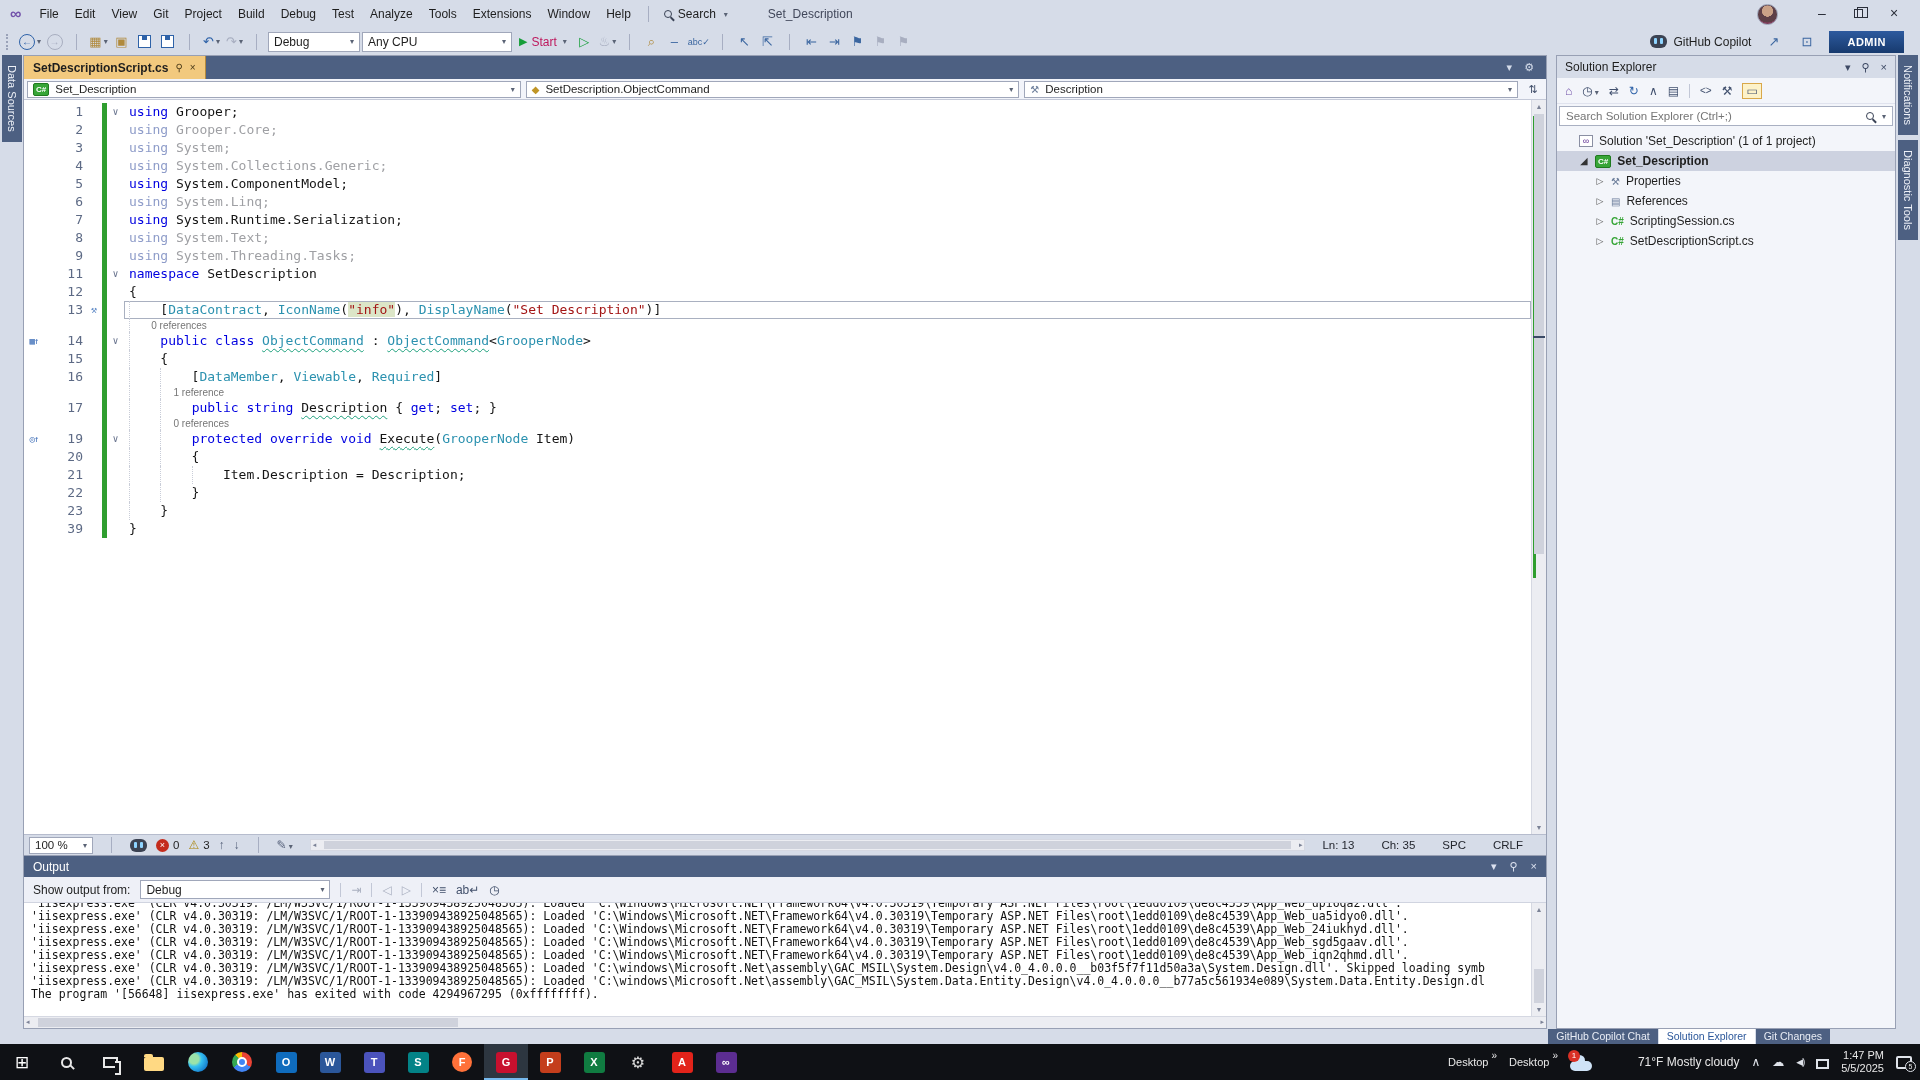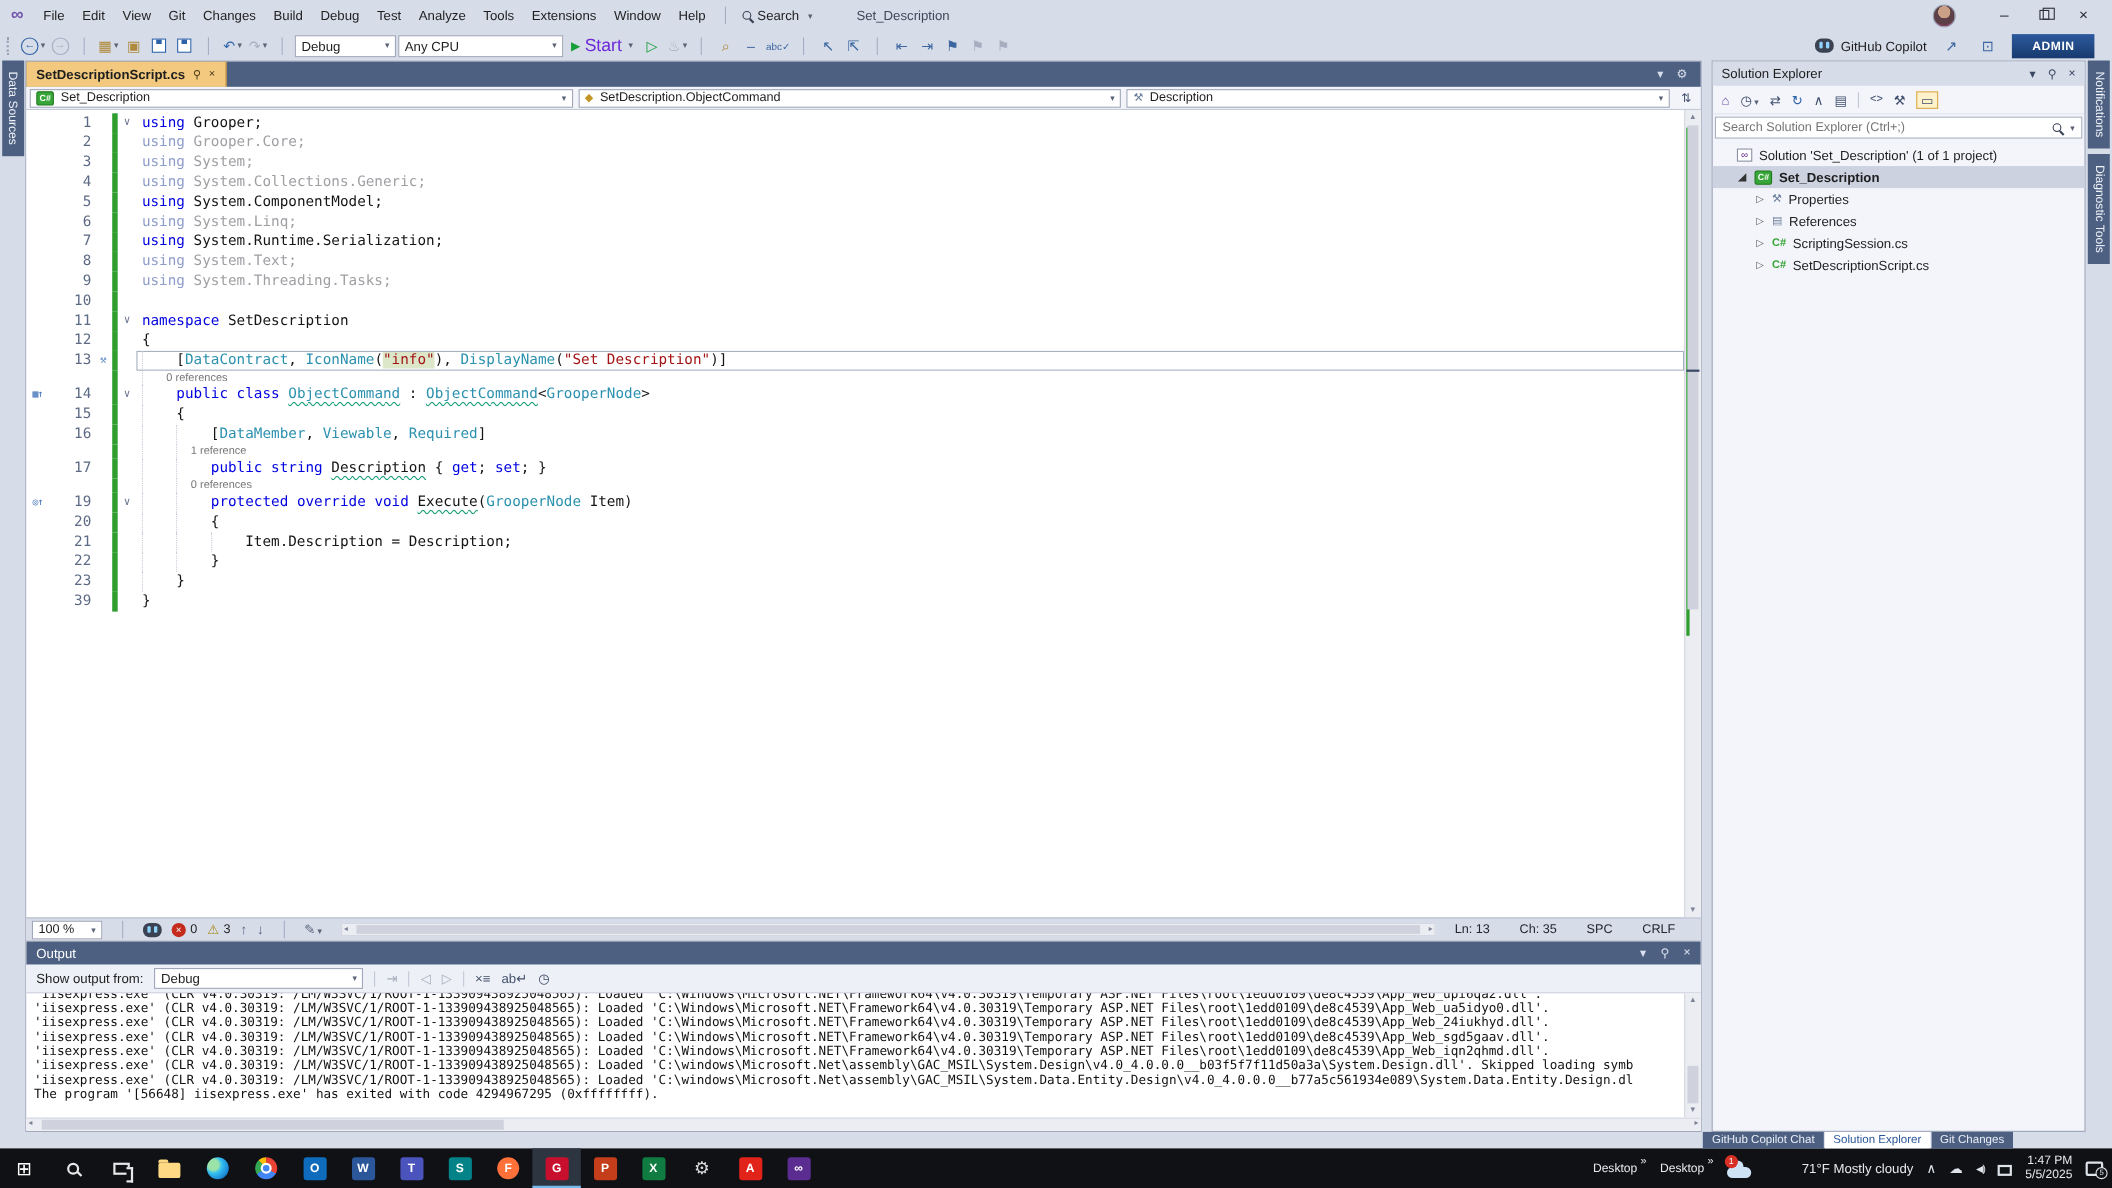--- a/index.html
+++ b/index.html
@@ -34,21 +34,21 @@
   .tbtn.dis { color:#a8aec0; }
   .circbtn { width:16px; height:16px; border:1px solid currentColor; border-radius:50%;
              display:flex; align-items:center; justify-content:center; font-size:10px; }
   .floppy { width:13px; height:13px; border:1.5px solid #2e62a8; position:relative; background:#fff; }
   .floppy::before { content:""; position:absolute; top:0; left:3px; right:3px; height:4px; background:#2e62a8; }
   .combo { display:flex; align-items:center; background:#fff; border:1px solid #a0a7ba;
            height:20px; padding:0 5px; gap:6px; font-size:12px; }
   .combo .dd { margin-left:auto; }
   .start-btn { display:flex; align-items:center; gap:4px; height:21px; padding:0 5px; }
   .play { color:#169e39; font-size:11px; }
-  .start-label { font-size:16px; color:#6d28d9; }
+  .start-label { font-size:12px; color:#be185d; }
   .tb-right2 { margin-left:auto; display:flex; align-items:center; gap:12px; padding-right:10px; }
   .copilot-ic { width:17px; height:13px; border-radius:6px; background:#3b4252; position:relative; }
   .copilot-ic::before, .copilot-ic::after { content:""; position:absolute; top:3px; width:3px; height:6px;
           background:#8fd4ff; border-radius:1px; }
   .copilot-ic::before { left:4px; } .copilot-ic::after { right:4px; }
   .adminbtn { background:linear-gradient(#2d5a9e,#173a6e); color:#fff; font-weight:bold;
               font-size:11px; padding:5px 18px; letter-spacing:.5px; }
 
   
   .main { display:flex; height:974px; }
@@ -201,21 +201,21 @@
 
 <div class="screen">
 
   <div class="titlebar">
     <span class="vslogo">∞</span>
     <span style="display:flex;">
         <span class="menu-item">File</span>
         <span class="menu-item">Edit</span>
         <span class="menu-item">View</span>
         <span class="menu-item">Git</span>
-        <span class="menu-item">Changes</span>
+        <span class="menu-item">Project</span>
         <span class="menu-item">Build</span>
         <span class="menu-item">Debug</span>
         <span class="menu-item">Test</span>
         <span class="menu-item">Analyze</span>
         <span class="menu-item">Tools</span>
         <span class="menu-item">Extensions</span>
         <span class="menu-item">Window</span>
         <span class="menu-item">Help</span>
       </span>
     <span class="tb-sep"></span>
@@ -347,21 +347,20 @@
         <div class="code-lines">
             <div class="crow"><span class="mic"></span><span class="lnum">1</span><span class="screw"></span><span class="chg"></span><span class="fold">∨</span><div class="ccontent"><span class="c-k">using</span><span class="c-p"> Grooper;</span></div></div>
             <div class="crow"><span class="mic"></span><span class="lnum">2</span><span class="screw"></span><span class="chg"></span><span class="fold"></span><div class="ccontent"><span class="c-gk">using</span><span class="c-g"> Grooper.Core;</span></div></div>
             <div class="crow"><span class="mic"></span><span class="lnum">3</span><span class="screw"></span><span class="chg"></span><span class="fold"></span><div class="ccontent"><span class="c-gk">using</span><span class="c-g"> System;</span></div></div>
             <div class="crow"><span class="mic"></span><span class="lnum">4</span><span class="screw"></span><span class="chg"></span><span class="fold"></span><div class="ccontent"><span class="c-gk">using</span><span class="c-g"> System.Collections.Generic;</span></div></div>
             <div class="crow"><span class="mic"></span><span class="lnum">5</span><span class="screw"></span><span class="chg"></span><span class="fold"></span><div class="ccontent"><span class="c-k">using</span><span class="c-p"> System.ComponentModel;</span></div></div>
             <div class="crow"><span class="mic"></span><span class="lnum">6</span><span class="screw"></span><span class="chg"></span><span class="fold"></span><div class="ccontent"><span class="c-gk">using</span><span class="c-g"> System.Linq;</span></div></div>
             <div class="crow"><span class="mic"></span><span class="lnum">7</span><span class="screw"></span><span class="chg"></span><span class="fold"></span><div class="ccontent"><span class="c-k">using</span><span class="c-p"> System.Runtime.Serialization;</span></div></div>
             <div class="crow"><span class="mic"></span><span class="lnum">8</span><span class="screw"></span><span class="chg"></span><span class="fold"></span><div class="ccontent"><span class="c-gk">using</span><span class="c-g"> System.Text;</span></div></div>
             <div class="crow"><span class="mic"></span><span class="lnum">9</span><span class="screw"></span><span class="chg"></span><span class="fold"></span><div class="ccontent"><span class="c-gk">using</span><span class="c-g"> System.Threading.Tasks;</span></div></div>
-            <div class="crow"><span class="mic"></span><span class="lnum">10</span><span class="screw"></span><span class="chg"></span><span class="fold"></span><div class="ccontent"></div></div>
             <div class="crow"><span class="mic"></span><span class="lnum">11</span><span class="screw"></span><span class="chg"></span><span class="fold">∨</span><div class="ccontent"><span class="c-k">namespace</span><span class="c-p"> SetDescription</span></div></div>
             <div class="crow"><span class="mic"></span><span class="lnum">12</span><span class="screw"></span><span class="chg"></span><span class="fold"></span><div class="ccontent"><span class="c-p">{</span></div></div>
             <div class="crow caretline"><span class="mic"></span><span class="lnum">13</span><span class="screw">⚒</span><span class="chg"></span><span class="fold"></span><div class="ccontent"><span class="guide" style="left: calc(0ch + 5px);"></span><span class="c-p">    [</span><span class="c-t">DataContract</span><span class="c-p">, </span><span class="c-t">IconName</span><span class="c-p">(</span><span class="c-sh">"info"</span><span class="c-p">), </span><span class="c-t">DisplayName</span><span class="c-p">(</span><span class="c-s">"Set Description"</span><span class="c-p">)]</span></div></div>
             <div class="crow lensrow"><span class="mic"></span><span class="lnum"></span><span class="screw"></span><span class="chg"></span><span class="fold"></span><div class="ccontent"><span class="guide" style="left: calc(0ch + 5px);"></span><span class="lens" style="margin-left: 4ch;">0 references</span></div></div>
             <div class="crow"><span class="mic">▦↑</span><span class="lnum">14</span><span class="screw"></span><span class="chg"></span><span class="fold">∨</span><div class="ccontent"><span class="guide" style="left: calc(0ch + 5px);"></span><span class="c-p">    </span><span class="c-k">public</span><span class="c-p"> </span><span class="c-k">class</span><span class="c-p"> </span><span class="c-t c-sq">ObjectCommand</span><span class="c-p"> : </span><span class="c-t c-sq">ObjectCommand</span><span class="c-p">&lt;</span><span class="c-t">GrooperNode</span><span class="c-p">&gt;</span></div></div>
             <div class="crow"><span class="mic"></span><span class="lnum">15</span><span class="screw"></span><span class="chg"></span><span class="fold"></span><div class="ccontent"><span class="guide" style="left: calc(0ch + 5px);"></span><span class="c-p">    {</span></div></div>
             <div class="crow"><span class="mic"></span><span class="lnum">16</span><span class="screw"></span><span class="chg"></span><span class="fold"></span><div class="ccontent"><span class="guide" style="left: calc(0ch + 5px);"></span><span class="guide" style="left: calc(4ch + 5px);"></span><span class="c-p">        [</span><span class="c-t">DataMember</span><span class="c-p">, </span><span class="c-t">Viewable</span><span class="c-p">, </span><span class="c-t">Required</span><span class="c-p">]</span></div></div>
             <div class="crow lensrow"><span class="mic"></span><span class="lnum"></span><span class="screw"></span><span class="chg"></span><span class="fold"></span><div class="ccontent"><span class="guide" style="left: calc(0ch + 5px);"></span><span class="guide" style="left: calc(4ch + 5px);"></span><span class="lens" style="margin-left: 8ch;">1 reference</span></div></div>
             <div class="crow"><span class="mic"></span><span class="lnum">17</span><span class="screw"></span><span class="chg"></span><span class="fold"></span><div class="ccontent"><span class="guide" style="left: calc(0ch + 5px);"></span><span class="guide" style="left: calc(4ch + 5px);"></span><span class="c-p">        </span><span class="c-k">public</span><span class="c-p"> </span><span class="c-k">string</span><span class="c-p"> </span><span class="c-p c-sq">Description</span><span class="c-p"> { </span><span class="c-k">get</span><span class="c-p">; </span><span class="c-k">set</span><span class="c-p">; }</span></div></div>
             <div class="crow lensrow"><span class="mic"></span><span class="lnum"></span><span class="screw"></span><span class="chg"></span><span class="fold"></span><div class="ccontent"><span class="guide" style="left: calc(0ch + 5px);"></span><span class="guide" style="left: calc(4ch + 5px);"></span><span class="lens" style="margin-left: 8ch;">0 references</span></div></div>

